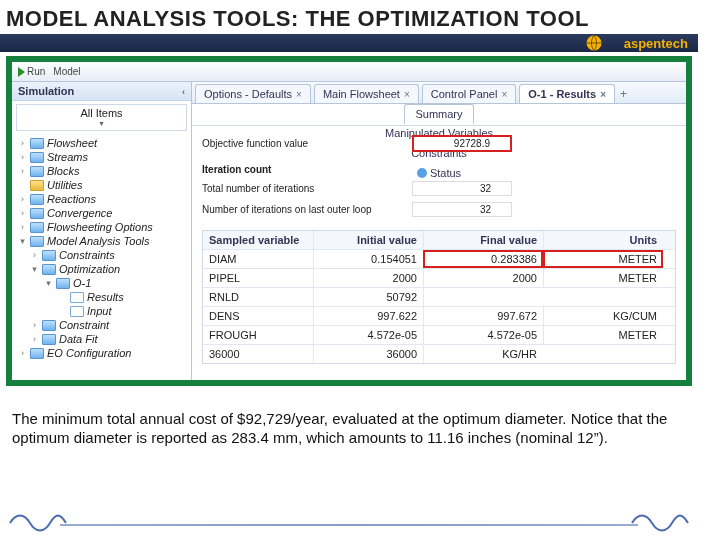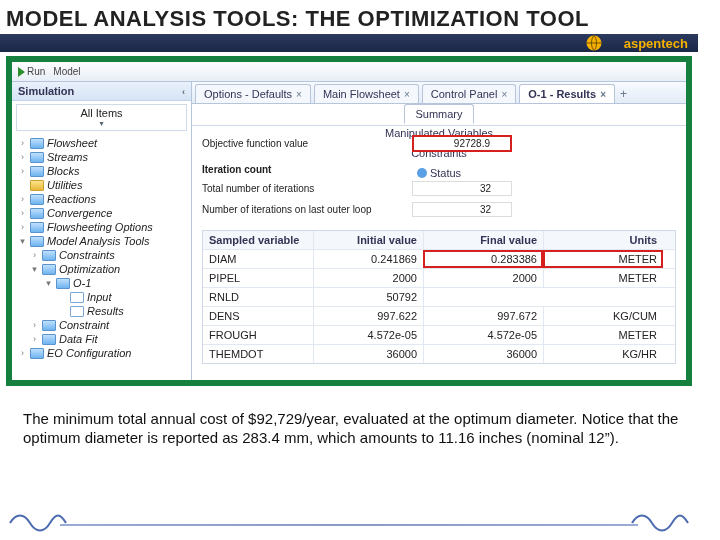--- a/index.html
+++ b/index.html
@@ -42,21 +42,21 @@
   .kvrow { display:flex; align-items:center; padding:3px 0; font-size:10px; }
   .kvrow .k { width:210px; }
   .kvrow .v { width:100px; text-align:right; padding:1px 20px; border:1px solid #dcdcdc; background:#fff; }
   .hl-red { border:2px solid #d62020 !important; }
   .gridwrap { border:1px solid #cfd9e8; margin-top:10px; }
   .grow { display:grid; grid-template-columns: 110px 110px 120px 120px; border-top:1px solid #e2e8f1; }
   .grow:first-child { border-top:none; background:#f4f8fd; font-weight:600; color:#335; }
   .gcell { padding:3px 6px; font-size:11px; text-align:right; border-left:1px solid #e2e8f1; white-space:nowrap; overflow:hidden; }
   .gcell:first-child { text-align:left; border-left:none; }
   .hl-cell { outline:2px solid #d62020; outline-offset:-2px; }
-  .footnote { position:absolute; left:23px; right:12px; top:410px; font-size:15px; line-height:1.25; color:#111; }
+  .footnote { position:absolute; left:12px; right:12px; top:410px; font-size:15px; line-height:1.25; color:#111; }
   .border-orn { position:absolute; left:0; right:0; bottom:0; height:40px; display:flex; justify-content:space-between; align-items:flex-end; padding:0 8px 4px 8px; }
   .knot svg { width:60px; height:22px; }
   .hr-orn { position:absolute; left:60px; right:60px; bottom:14px; height:2px; background:linear-gradient(90deg,#5673b7,#3a59a1,#5673b7); opacity:.6; }
 </style>
 </head>
 <body>
 
 <div class="slide">
   <div class="title">MODEL ANALYSIS TOOLS: THE OPTIMIZATION TOOL</div>
 
@@ -142,26 +142,26 @@
               <span class="lbl">Optimization</span>
             </div>
             <div class="tree-item indent2">
               <span class="exp">▾</span>
               <span class="ficon folder-b"></span>
               <span class="lbl">O-1</span>
             </div>
             <div class="tree-item indent3">
               <span class="exp"></span>
               <span class="ficon leaf-i"></span>
-              <span class="lbl">Input</span>
+              <span class="lbl">Results</span>
             </div>
             <div class="tree-item indent3">
               <span class="exp"></span>
               <span class="ficon leaf-i"></span>
-              <span class="lbl">Results</span>
+              <span class="lbl">Input</span>
             </div>
             <div class="tree-item indent1">
               <span class="exp">›</span>
               <span class="ficon folder-b"></span>
               <span class="lbl">Constraint</span>
             </div>
             <div class="tree-item indent1">
               <span class="exp">›</span>
               <span class="ficon folder-b"></span>
               <span class="lbl">Data Fit</span>
@@ -220,21 +220,21 @@
 
           <div class="gridwrap" id="grid">
               <div class="grow">
                 <div class="gcell">Sampled variable</div>
                 <div class="gcell">Initial value</div>
                 <div class="gcell">Final value</div>
                 <div class="gcell">Units</div>
               </div>
               <div class="grow">
                 <div class="gcell">DIAM</div>
-                <div class="gcell">0.241869</div>
+                <div class="gcell">0.154051</div>
                 <div class="gcell hl-cell">0.283386</div>
                 <div class="gcell hl-cell">METER</div>
               </div>
               <div class="grow">
                 <div class="gcell">PIPEL</div>
                 <div class="gcell">2000</div>
                 <div class="gcell">2000</div>
                 <div class="gcell">METER</div>
               </div>
               <div class="grow">
@@ -248,21 +248,20 @@
                 <div class="gcell">997.672</div>
                 <div class="gcell">KG/CUM</div>
               </div>
               <div class="grow">
                 <div class="gcell">FROUGH</div>
                 <div class="gcell">4.572e-05</div>
                 <div class="gcell">4.572e-05</div>
                 <div class="gcell">METER</div>
               </div>
               <div class="grow">
-                <div class="gcell">THEMDOT</div>
                 <div class="gcell">36000</div>
                 <div class="gcell">36000</div>
                 <div class="gcell">KG/HR</div>
               </div>
             </div>
         </div>
       </div>
     </div>
   </div>
 

